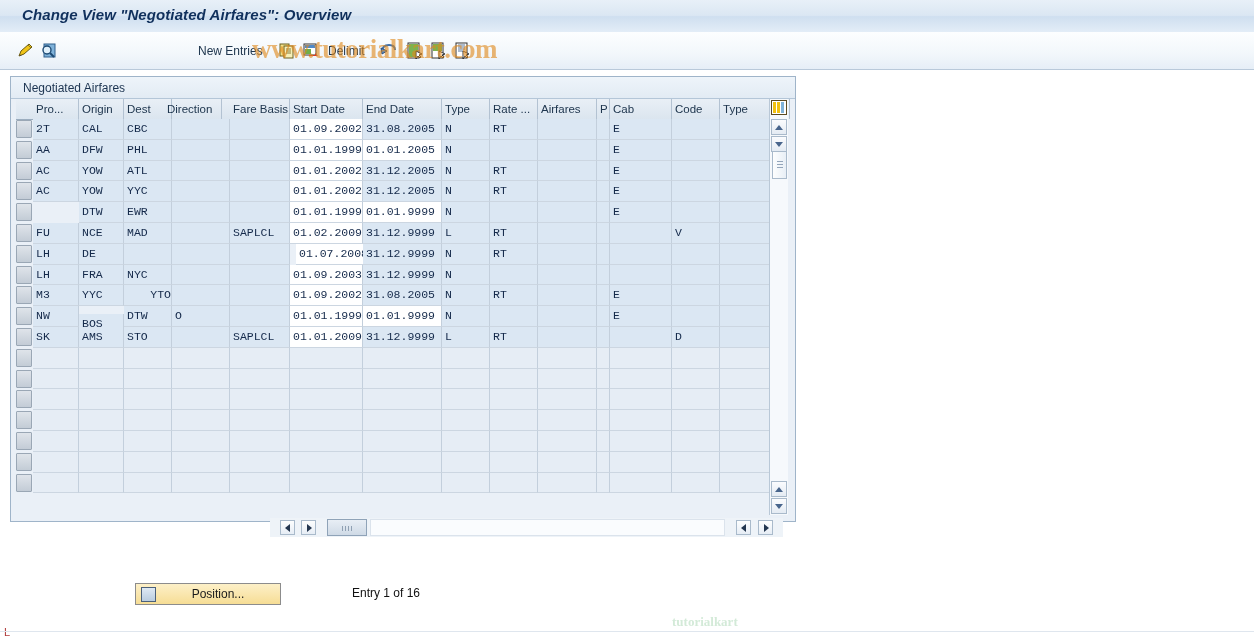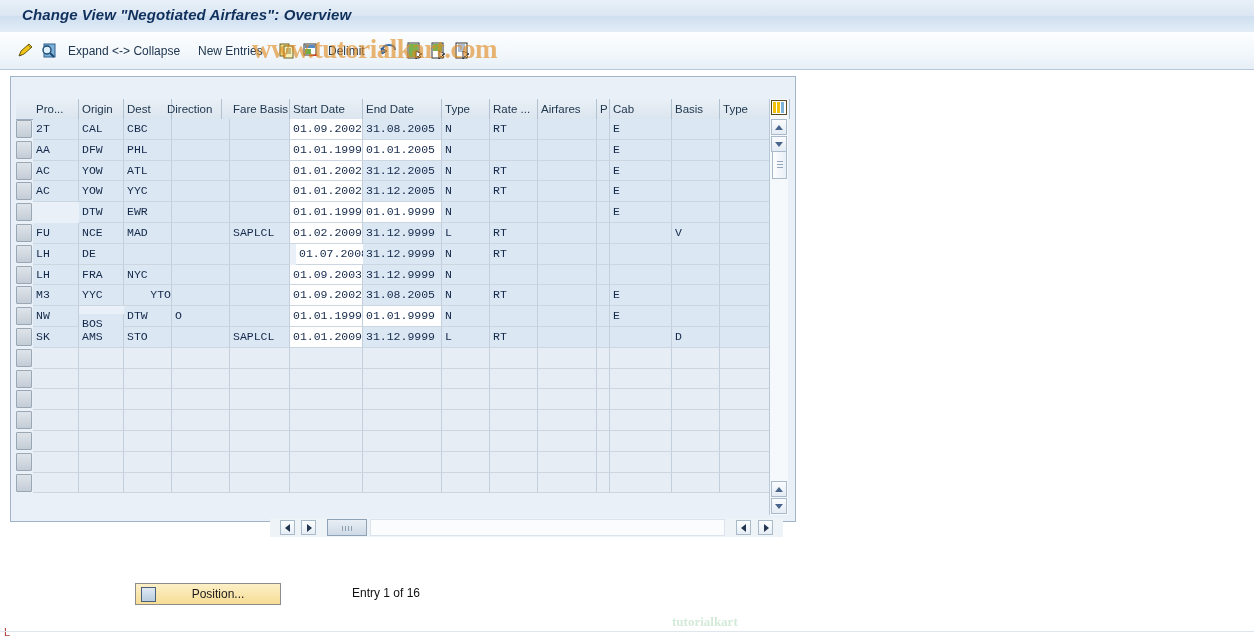--- a/index.html
+++ b/index.html
@@ -189,23 +189,20 @@
   <div class="tb-item" style="left:40px">
     <span class="tb-ico">
       <svg width="18" height="18" viewBox="0 0 18 18">
         <rect x="4" y="2" width="11" height="13" fill="#7fb2d9" stroke="#2f5f8c" stroke-width="1"></rect>
         <circle cx="7" cy="8" r="4" fill="#dff0fb" stroke="#1d4a73" stroke-width="1.4"></circle>
         <path d="M10 11 L14 15" stroke="#1d4a73" stroke-width="2"></path>
       </svg>
     </span>
   </div>
 
-  <div class="tb-item" style="left:68px">
-    <span class="tb-label">Expand &lt;-&gt; Collapse</span>
-  </div>
 
   <div class="tb-item" style="left:198px">
     <span class="tb-label">New Entries</span>
   </div>
 
   <div class="tb-item" style="left:278px">
     <span class="tb-ico">
       <svg width="18" height="18" viewBox="0 0 18 18">
         <rect x="2" y="2" width="9" height="12" fill="#f2e28a" stroke="#6b6020" stroke-width="1"></rect>
         <rect x="6" y="4" width="9" height="12" fill="#f7f0b8" stroke="#6b6020" stroke-width="1"></rect>
@@ -267,37 +264,40 @@
       </svg>
     </span>
   </div>
 </div>
 
 <div class="watermark">www.tutorialkart.com</div>
 <div class="watermark2">tutorialkart</div>
 
 <div class="panel">
 
+  <div class="panel-hdr">
+    <span>Negotiated Airfares</span>
+  </div>
 
   <div class="grid">
 
     <div class="colhdr" id="colhdr">
         <div class="ch" style="left: 17px; width: 46px;">Pro...</div>
         <div class="ch" style="left: 63px; width: 45px;">Origin</div>
         <div class="ch" style="left: 108px; width: 48px;">Dest</div>
         <div class="ch" style="left: 148px; width: 58px;">Direction</div>
         <div class="ch" style="left: 214px; width: 60px;">Fare Basis</div>
         <div class="ch" style="left: 274px; width: 73px;">Start Date</div>
         <div class="ch" style="left: 347px; width: 79px;">End Date</div>
         <div class="ch" style="left: 426px; width: 48px;">Type</div>
         <div class="ch" style="left: 474px; width: 48px;">Rate ...</div>
         <div class="ch" style="left: 522px; width: 59px;">Airfares</div>
         <div class="ch" style="left: 581px; width: 13px;">P</div>
         <div class="ch" style="left: 594px; width: 62px;">Cab</div>
-        <div class="ch" style="left: 656px; width: 48px;">Basis</div>
+        <div class="ch" style="left: 656px; width: 48px;">Code</div>
         <div class="ch" style="left: 704px; width: 50px;">Type</div>
         <div class="ch" style="left: 754px; width: 20px;">De</div>
       </div>
 
     <div class="rows" id="rowsbox">
         <div class="row" style="top: 0px;">
           <div class="sel"></div>
           <div class="cell bl" style="left: 17px; width: 46px;">2T</div>
           <div class="cell bl" style="left: 63px; width: 45px;">CAL</div>
           <div class="cell bl" style="left: 108px; width: 48px;">CBC</div>

